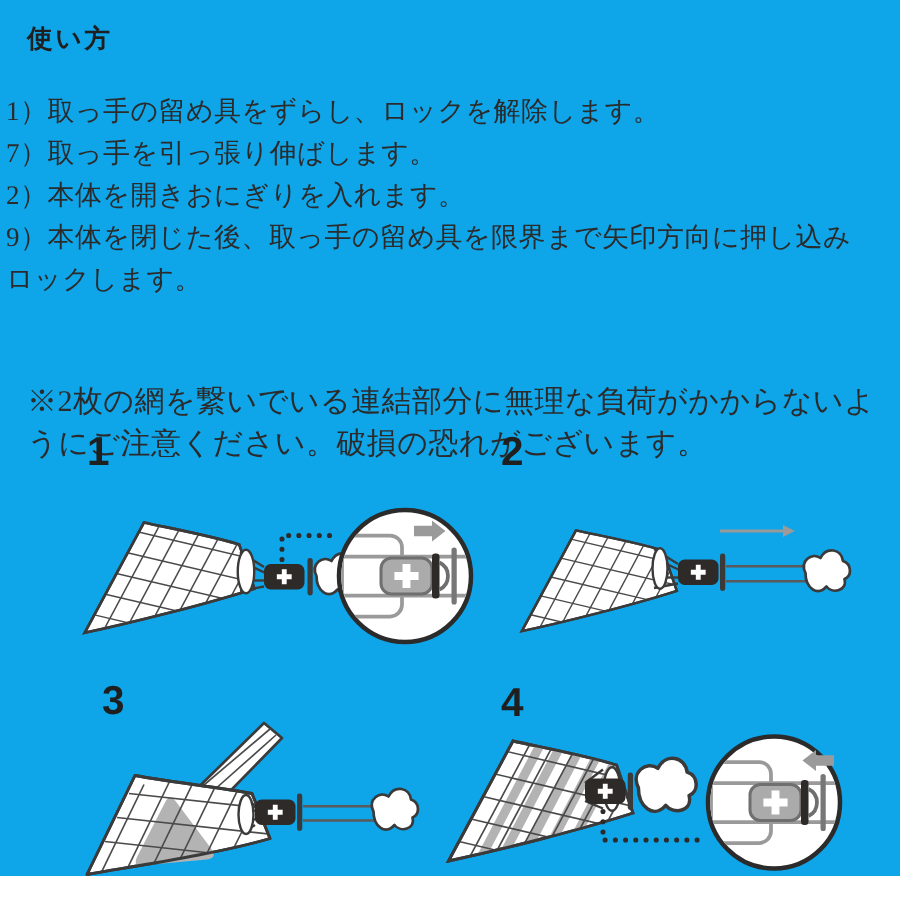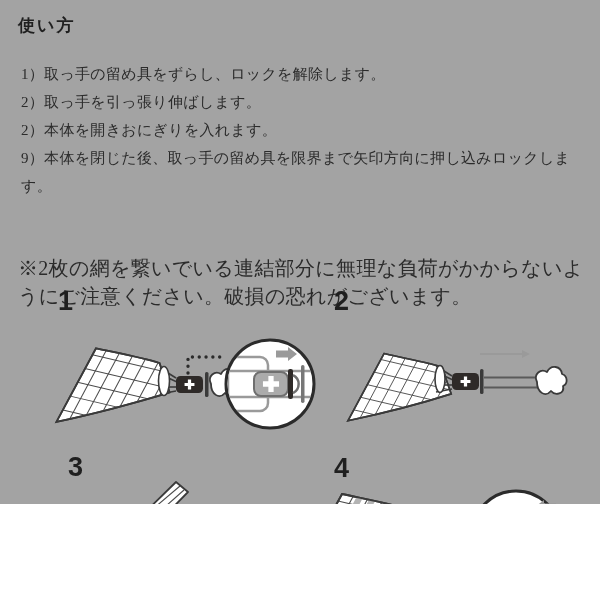--- a/index.html
+++ b/index.html
@@ -1,40 +1,40 @@
 <!DOCTYPE html>
 <html lang="ja"><head>
 <meta charset="utf-8">
 <style>
   html,body{margin:0;padding:0;background:#fff;}
-  .page{position:relative;width:600px;height:504px;background:#a3a3a3;overflow:hidden;
+  .page{position:relative;width:600px;height:584px;background:#0ea5e9;overflow:hidden;
         font-family:"Liberation Serif","DejaVu Serif",serif;color:#2b2b2b;}
   .title{position:absolute;left:18px;top:14px;
          font-family:"Liberation Sans","DejaVu Sans",sans-serif;
          font-weight:bold;font-size:17px;color:#1f1f1f;letter-spacing:2px;}
-  .instructions{position:absolute;left:21px;top:60px;width:567px;
-                font-size:15px;line-height:28px;letter-spacing:0.3px;}
+  .instructions{position:absolute;left:4px;top:60px;width:567px;
+                font-size:18px;line-height:28px;letter-spacing:0.3px;}
   .instructions .line{word-break:break-all;}
   .note{position:absolute;left:18px;top:226px;width:567px;
         font-size:20px;line-height:28px;letter-spacing:0.3px;word-break:break-all;margin-top:28px;}
   .fig-number{position:absolute;font-family:"Liberation Sans","DejaVu Sans",sans-serif;
               font-weight:bold;font-size:27px;color:#1f1f1f;}
   .fig{position:absolute;}
   svg{display:block;overflow:visible;}
 </style>
 </head>
 <body>
 
 <div class="page">
 
   <div class="title">使い方</div>
 
   <div class="instructions">
     <div class="line">1）取っ手の留め具をずらし、ロックを解除します。</div>
-    <div class="line">2）取っ手を引っ張り伸ばします。</div>
+    <div class="line">7）取っ手を引っ張り伸ばします。</div>
     <div class="line">2）本体を開きおにぎりを入れます。</div>
     <div class="line">9）本体を閉じた後、取っ手の留め具を限界まで矢印方向に押し込みロックします。</div>
   </div>
 
   <div class="note">※2枚の網を繋いでいる連結部分に無理な負荷がかからないようにご注意ください。破損の恐れがございます。</div>
 
   <svg width="0" height="0" aria-hidden="true">
     <defs>
       <path id="netHull" d="M7,89 L50,9 C68,13 100,19 119,25 L130,57 C96,68 40,82 7,89 Z"></path>
       <clipPath id="netClip">

